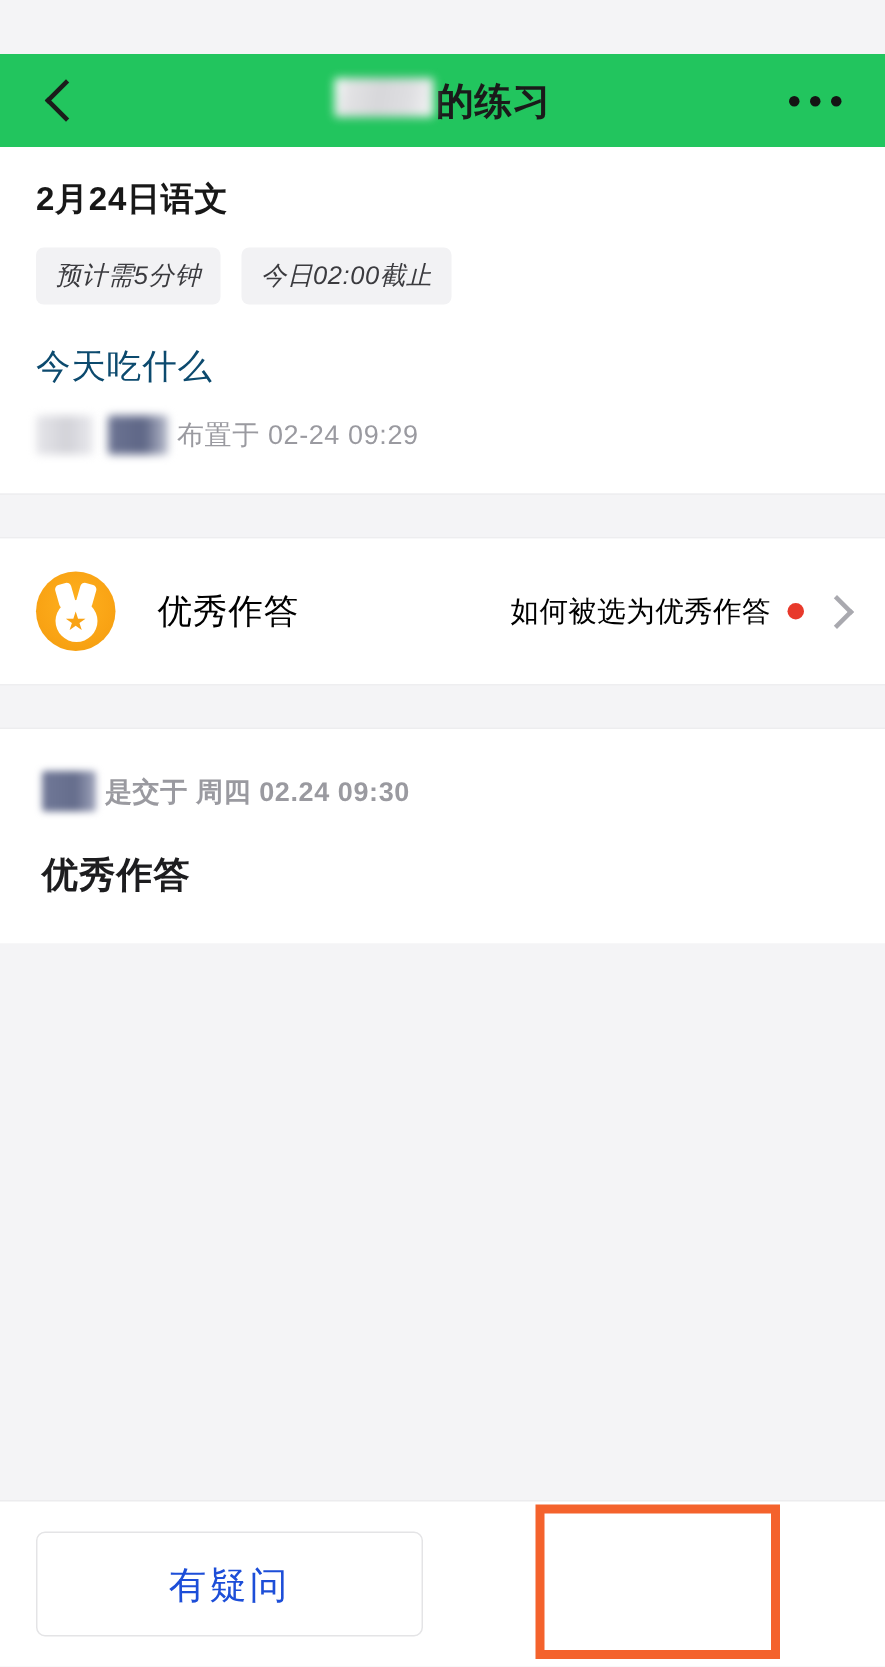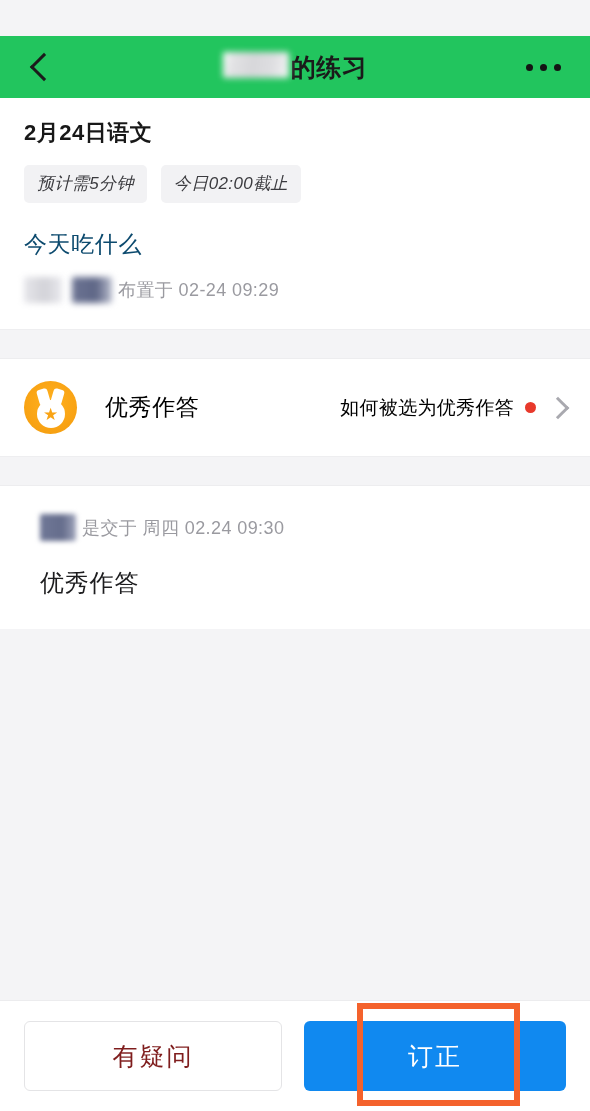--- a/index.html
+++ b/index.html
@@ -238,21 +238,22 @@
     border-top: 3px solid #a9a9af;
     border-right: 3px solid #a9a9af;
     transform: rotate(45deg);
     margin-left: 14px;
     margin-right: 6px;
   }
 
   
   .answer-card {
     background: #ffffff;
-    padding: 28px 24px 30px 40px;
+    padding: 28px 24px 30px 28px;
+    font-weight: bold;
   }
   .answer-meta {
     display: flex;
     align-items: center;
   }
   .blur-submit {
     display: inline-block;
     width: 36px;
     height: 27px;
     border-radius: 2px;
@@ -293,21 +294,21 @@
     align-items: center;
     justify-content: center;
     font-size: 25px;
     letter-spacing: 2px;
     box-sizing: border-box;
   }
   .btn-secondary {
     width: 258px;
     background: #ffffff;
     border: 1px solid #e4e4e6;
-    color: #7f1d1d;
+    color: #1d4ed8;
   }
   .btn-primary {
     flex: 1;
     background: #1089f0;
     color: #ffffff;
   }
   .annotation-box {
     position: absolute;
     left: 357px;
     top: 1003px;
@@ -376,18 +377,17 @@
       <span class="blur-submit"></span>
       <span class="meta-text">是交于 周四 02.24 09:30</span>
     </div>
     <div class="answer-text">优秀作答</div>
   </div>
 
   <div class="filler"></div>
 
   <div class="bottom-bar">
     <div class="btn btn-secondary">有疑问</div>
-    <div class="btn btn-primary">订正</div>
   </div>
 
   <div class="annotation-box"></div>
 
 </div>
 
 </body></html>

